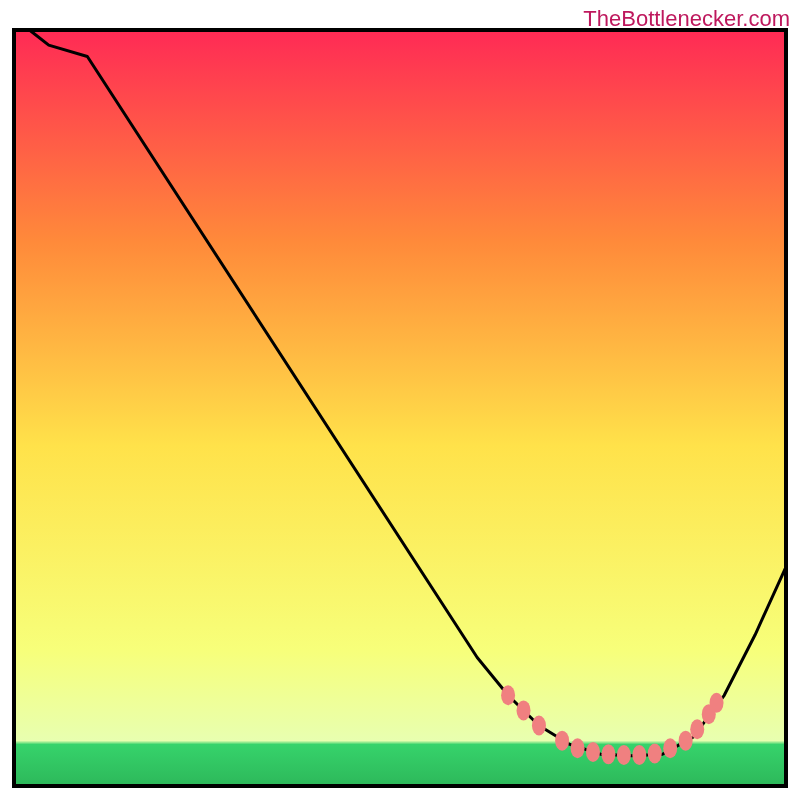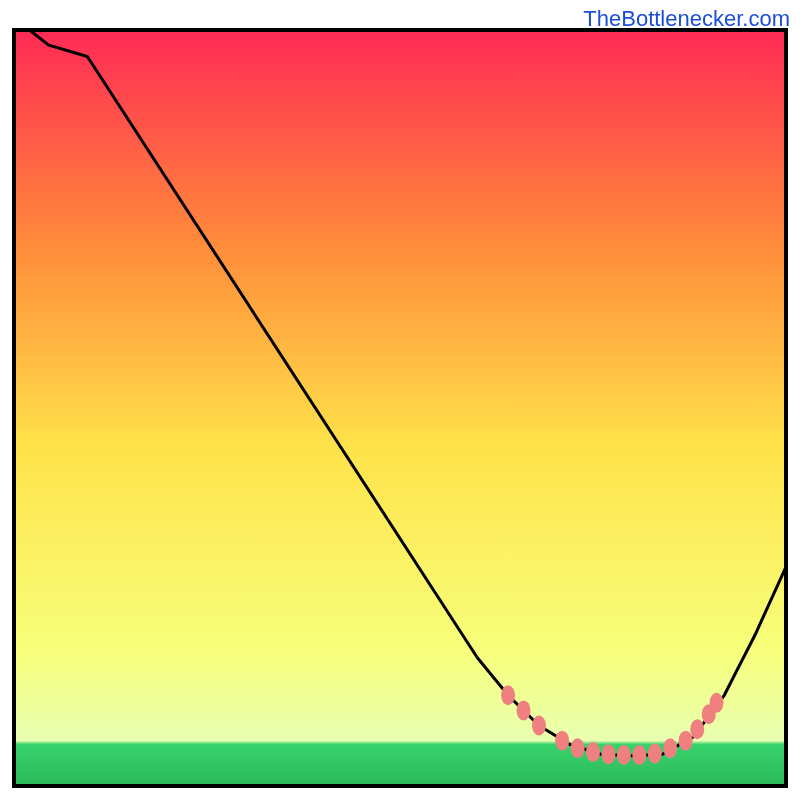--- a/index.html
+++ b/index.html
@@ -15,21 +15,21 @@
     width: 800px;
     height: 800px;
     position: relative;
   }
   .watermark {
     position: absolute;
     top: 6px;
     right: 10px;
     font-size: 22px;
     font-weight: 500;
-    color: #1d4ed8;
+    color: #be185d;
     z-index: 10;
   }
   svg {
     display: block;
   }
 </style>
 </head>
 <body>
 
 <div class="chart-container">

